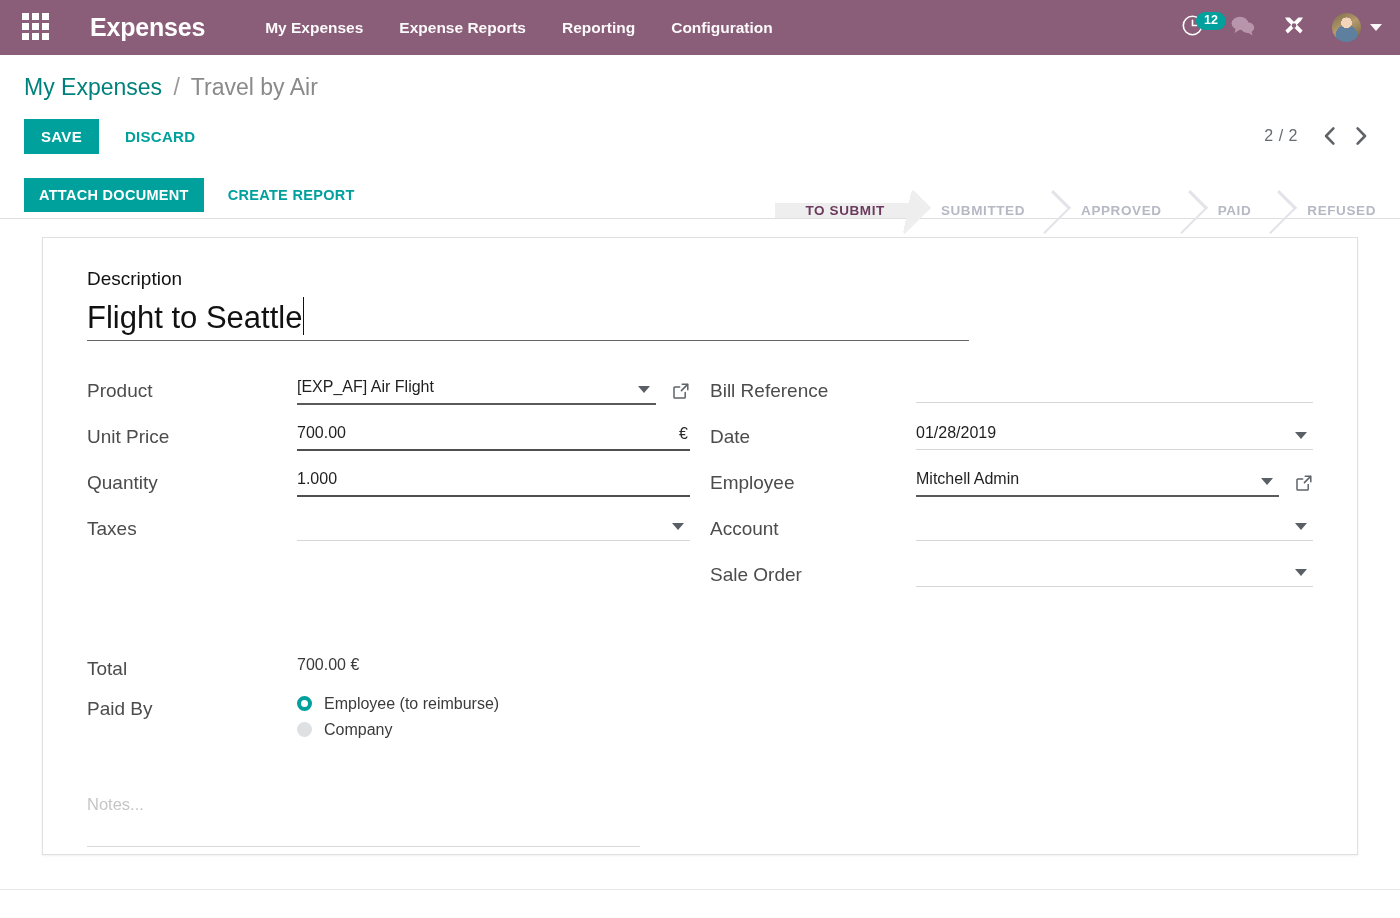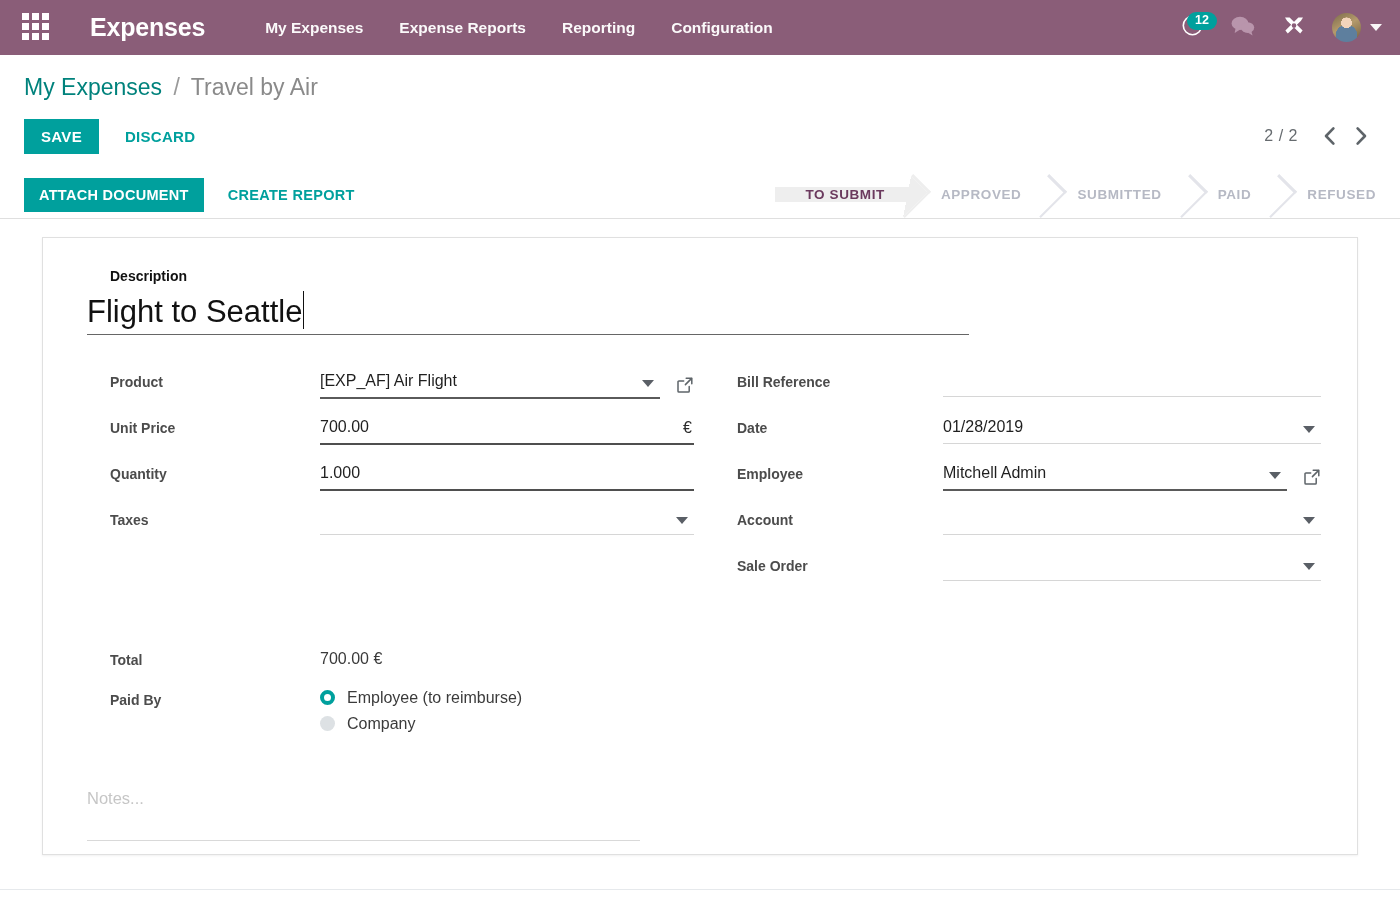--- a/index.html
+++ b/index.html
@@ -51,21 +51,21 @@
     margin-left: auto;
     display: flex;
     align-items: center;
     gap: 26px;
     padding-right: 4px;
   }
   .sysicon { cursor: pointer; display: flex; align-items: center; }
   .clock-wrap { position: relative; display: flex; align-items: center; }
   .badge-count {
     position: absolute;
-    left: 6px; top: -2px;
+    left: 15px; top: -2px;
     background: #00a09d;
     color: #ffffff;
     font-size: 12.5px;
     font-weight: bold;
     border-radius: 11px;
     padding: 2px 8px 3px 8px;
     line-height: 1;
     min-width: 26px;
     text-align: center;
   }
@@ -162,21 +162,21 @@
     background: none;
     border: none;
     padding: 9px 16px;
     margin-left: 8px;
     cursor: pointer;
     font-family: inherit;
   }
   .statusbar {
     margin-left: auto;
     display: flex;
-    align-items: center;
+    align-items: flex-end;
     height: 100%;
   }
   .status-step {
     position: relative;
     display: flex;
     align-items: center;
     padding: 0 26px 0 30px;
     font-size: 13.5px;
     font-weight: bold;
     letter-spacing: 0.6px;
@@ -211,25 +211,24 @@
     margin: 0 auto;
     width: 1316px;
     background: #ffffff;
     border: 1px solid #e0e0e0;
     box-shadow: 0 1px 2px rgba(0,0,0,0.06);
     padding: 30px 44px 40px 44px;
     height: 618px;
   }
 
   .field-label {
-    font-size: 14px;
-    font-weight: bold;
+    font-size: 19px;
+    font-weight: normal;
     color: #4c4c4c;
     line-height: 1.2;
-    margin-left: 23px;
   }
   .desc-label { margin-bottom: 6px; color: #111111; }
   .desc-input-wrap {
     width: 882px;
     border-bottom: 1px solid #666666;
     padding-bottom: 4px;
   }
   .desc-value {
     font-size: 31px;
     color: #111111;
@@ -427,22 +426,22 @@
 </div>
 
 <div class="action-bar">
   <div class="action-left">
     <button class="btn-attach">ATTACH DOCUMENT</button>
     <button class="btn-create-report">CREATE REPORT</button>
   </div>
 
   <div class="statusbar">
     <div class="status-step active">TO SUBMIT</div>
+    <div class="status-step">SUBMITTED</div>
     <div class="status-step">APPROVED</div>
-    <div class="status-step">SUBMITTED</div>
     <div class="status-step">PAID</div>
     <div class="status-step">REFUSED</div>
   </div>
 </div>
 
 <div class="sheet-bg">
   <div class="sheet">
 
     <div class="field-label desc-label">Description</div>
     <div class="desc-input-wrap">

